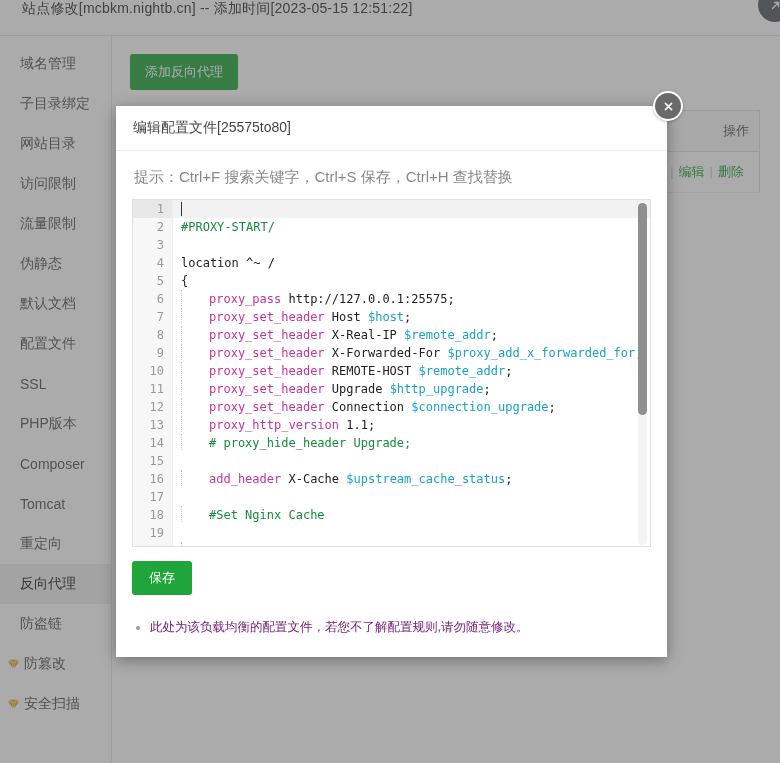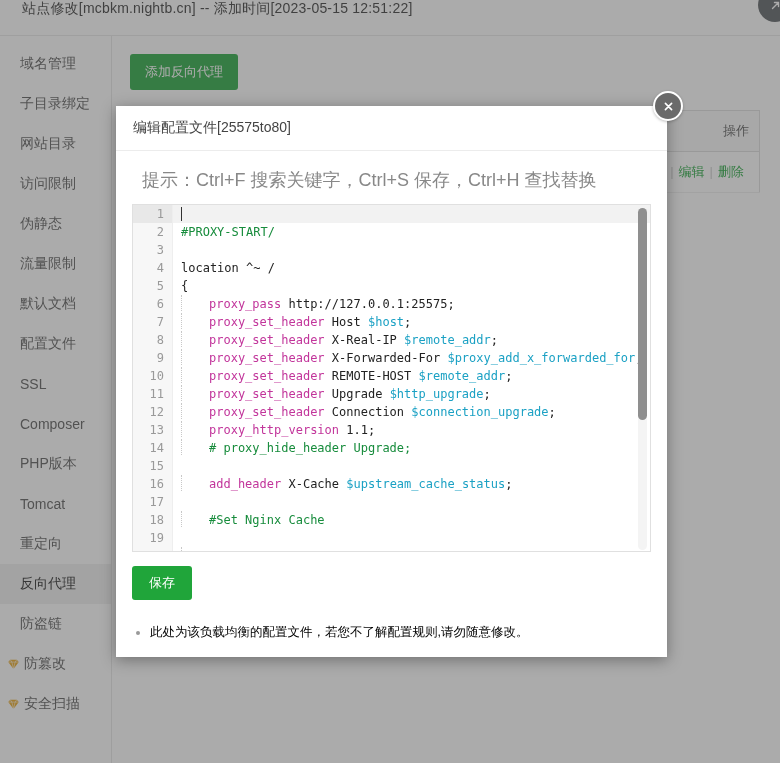--- a/index.html
+++ b/index.html
@@ -177,24 +177,24 @@
     display: flex;
     align-items: center;
     justify-content: center;
     cursor: pointer;
     box-shadow: 0 1px 3px rgba(0,0,0,0.25);
   }
   #modal-body {
     padding: 17px 16px 0 16px;
   }
   #editor-hint {
-    font-size: 18px;
+    font-size: 15px;
     color: #888;
     margin-bottom: 12px;
-    margin-left: 10px;
+    margin-left: 2px;
   }
 
   
   #editor {
     position: relative;
     height: 348px;
     border: 1px solid #e0e0e0;
     background: #ffffff;
     overflow: hidden;
     font-family: "DejaVu Sans Mono", "Liberation Mono", monospace;
@@ -285,21 +285,21 @@
   #modal-notes {
     margin-top: 22px;
     padding-left: 18px;
   }
   #modal-notes li {
     list-style: disc;
     color: #999;
     font-size: 12.5px;
     line-height: 20px;
   }
-  #modal-notes li span { color: #000000; margin-top: 8px; }
+  #modal-notes li span { color: #701a75; margin-top: 8px; }
 </style>
 </head>
 <body>
 
 <div id="page-backdrop">
 
   <div id="titlebar">
     <span class="tb-text">站点修改[mcbkm.nightb.cn] -- 添加时间[2023-05-15 12:51:22]</span>
     <div id="win-restore">
       <svg width="13" height="13" viewBox="0 0 13 13" aria-hidden="true">
@@ -315,39 +315,39 @@
       <div class="nav-item">
         <span>子目录绑定</span>
       </div>
       <div class="nav-item">
         <span>网站目录</span>
       </div>
       <div class="nav-item">
         <span>访问限制</span>
       </div>
       <div class="nav-item">
+        <span>流量限制</span>
+      </div>
+      <div class="nav-item">
         <span>伪静态</span>
       </div>
       <div class="nav-item">
-        <span>流量限制</span>
-      </div>
-      <div class="nav-item">
         <span>默认文档</span>
       </div>
       <div class="nav-item">
         <span>配置文件</span>
       </div>
       <div class="nav-item">
         <span>SSL</span>
       </div>
       <div class="nav-item">
+        <span>PHP版本</span>
+      </div>
+      <div class="nav-item">
         <span>Composer</span>
-      </div>
-      <div class="nav-item">
-        <span>PHP版本</span>
       </div>
       <div class="nav-item">
         <span>Tomcat</span>
       </div>
       <div class="nav-item">
         <span>重定向</span>
       </div>
       <div class="nav-item active">
         <span>反向代理</span>
       </div>

